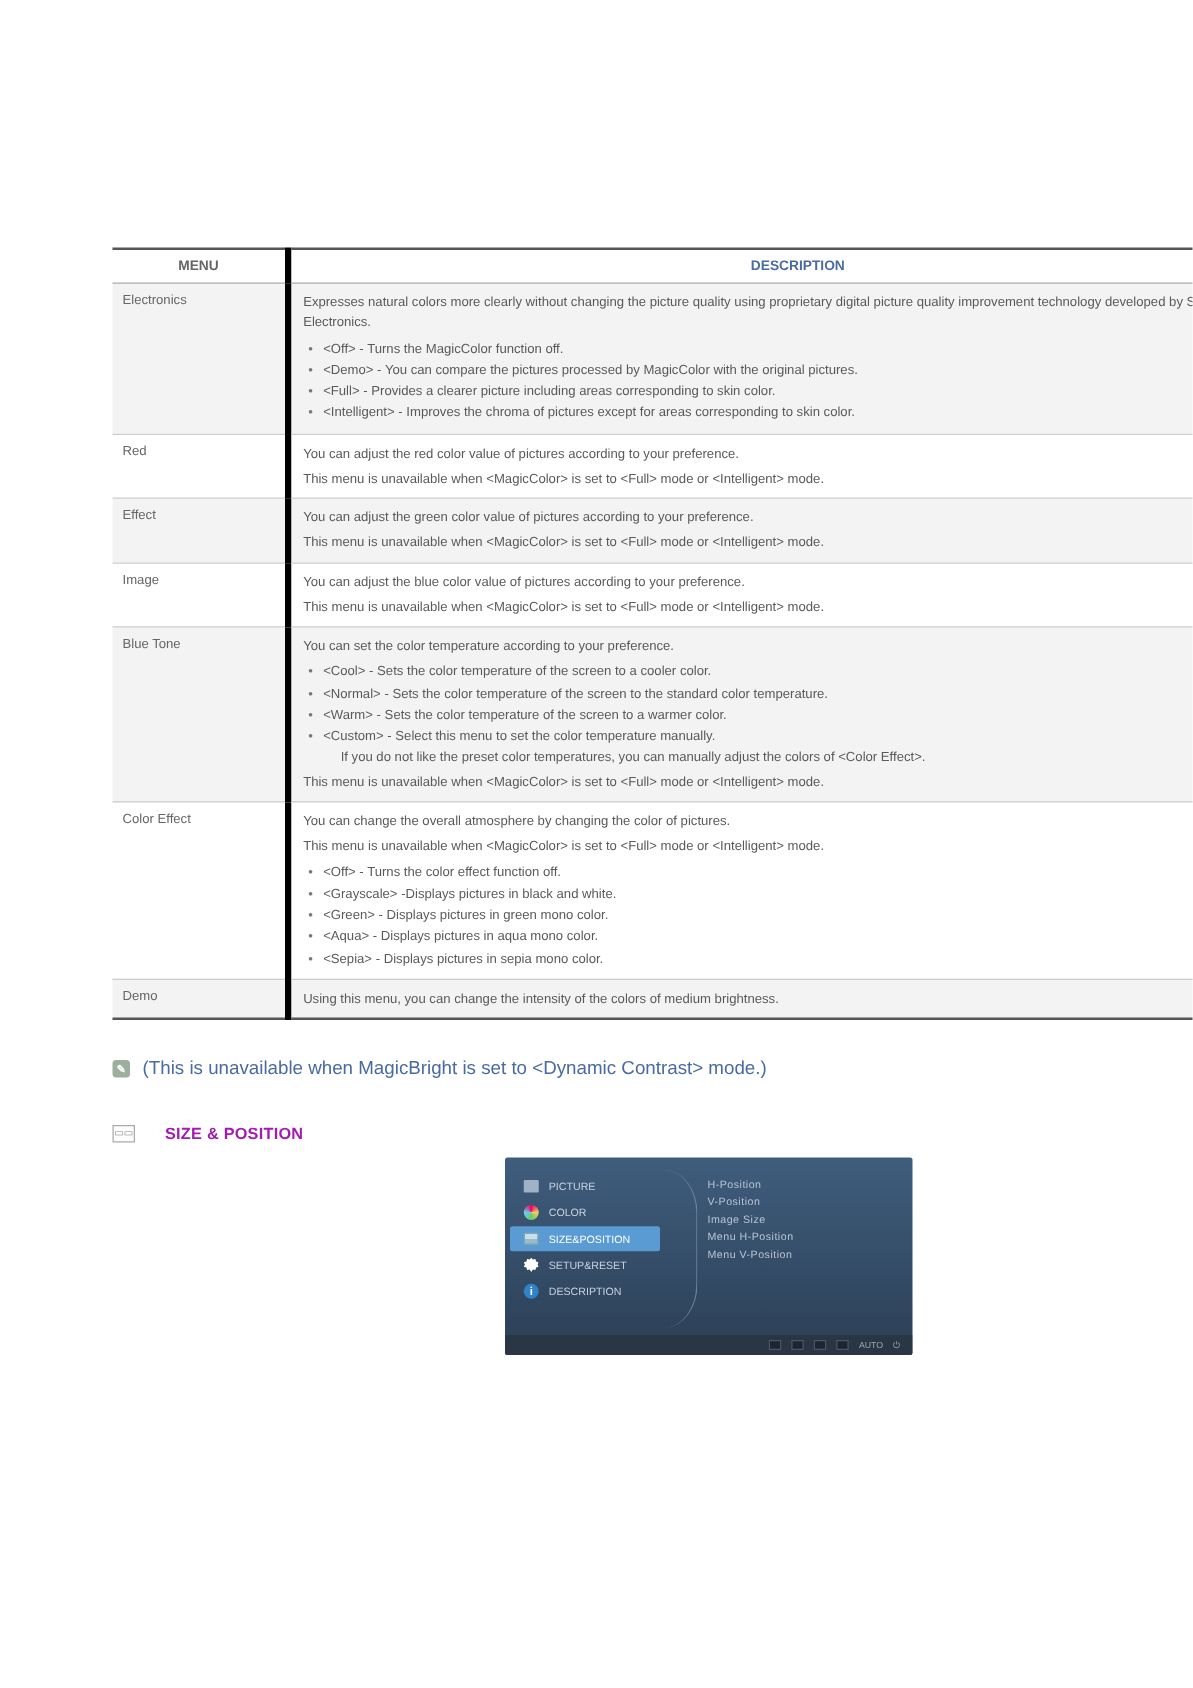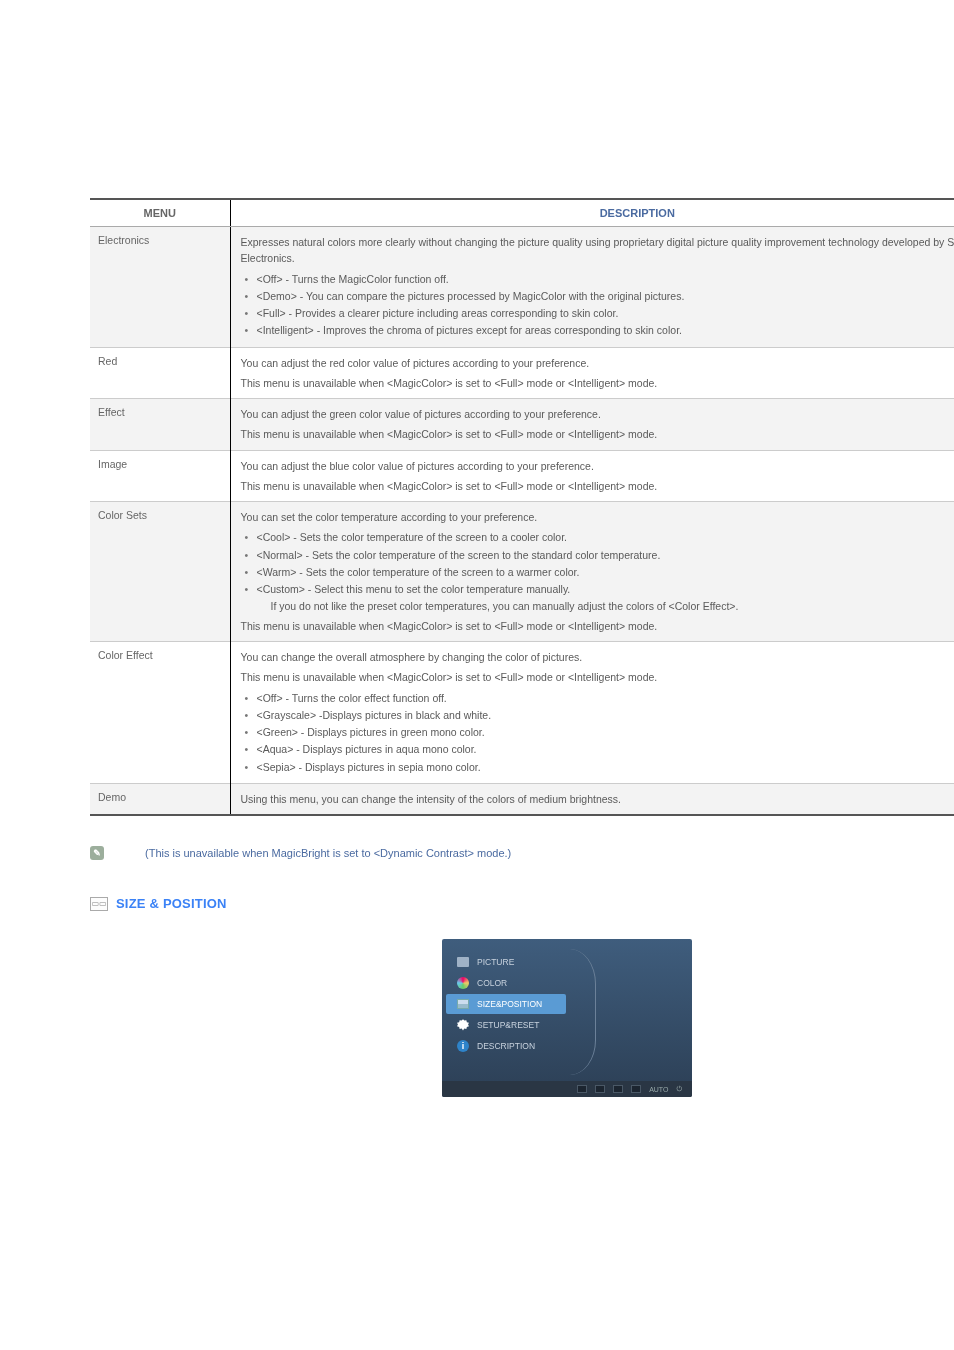--- a/index.html
+++ b/index.html
@@ -22,21 +22,21 @@
     color: #4a6aa0;
     font-weight: bold;
     font-size: 11px;
     text-align: center;
     padding: 7px 6px;
     border-bottom: 1px solid #aaa;
   }
   table.menu th:first-child,
   table.menu td.mlabel {
     width: 140px;
-    border-right: 1px solid #000000;
+    border-right: 5px solid #000000;
     vertical-align: top;
     padding: 7px 8px;
     color: #666;
     margin-left: 41px;
   }
   table.menu td.mdesc {
     padding: 7px 10px;
     line-height: 1.55;
     vertical-align: top;
   }
@@ -50,36 +50,35 @@
     color: #777;
   }
   .indent { padding-left: 14px; display: block; }
   .note-row { margin-top: 30px; display: flex; align-items: center; gap: 10px; }
   .note-icon {
     width: 14px; height: 14px; border-radius: 3px;
     background: #9cae9c; display: inline-flex;
     align-items: center; justify-content: center;
     color: #fff; font-size: 9px; font-weight: bold;
   }
-  .note-text { color: #4a6aa0; font-size: 11px; margin-left: 31px; }
+  .note-text { color: #4a6aa0; font-size: 15px; }
   .section-head { margin-top: 36px; display: flex; align-items: center; gap: 8px; }
   .section-icon {
     width: 18px; height: 14px; border: 1px solid #aaa;
     display: inline-flex; align-items: center; justify-content: center;
     color: #888; font-size: 8px; background: #fdfdfd;
   }
-  .section-title { font-weight: bold; font-size: 13px; color: #3b82f6; letter-spacing: 0.2px; }
+  .section-title { font-weight: bold; font-size: 13px; color: #a21caf; letter-spacing: 0.2px; margin-left: 16px; }
   .osd-wrap { display: flex; justify-content: center; margin-top: 12px; }
   .osd {
-    width: 250px; height: 158px;
+    width: 326px; height: 158px;
     background: linear-gradient(#3f5d7d,#2c3f55);
     border-radius: 2px; position: relative;
     display: flex; color: #dfe6ee; font-size: 8.5px;
     overflow: hidden;
-    margin-top: 16px;
   }
   .osd-left {
     width: 128px; padding: 12px 0 0 0;
     position: relative;
   }
   .osd-sep {
     position: absolute; left: 128px; top: 10px; bottom: 22px;
     width: 26px;
     border-top-right-radius: 60px 80px;
     border-bottom-right-radius: 60px 80px;
@@ -153,21 +152,21 @@
           </td>
         </tr>
         <tr>
           <td class="mlabel">Image</td>
           <td class="mdesc">
             <div>You can adjust the blue color value of pictures according to your preference.</div>
             <div style="margin-top: 4px;">This menu is unavailable when &lt;MagicColor&gt; is set to &lt;Full&gt; mode or &lt;Intelligent&gt; mode.</div>
           </td>
         </tr>
         <tr class="shade">
-          <td class="mlabel">Color Sets</td>
+          <td class="mlabel">Blue Tone</td>
           <td class="mdesc">
             <div>You can set the color temperature according to your preference.</div>
             <ul class="blist" style="margin-top: 4px;">
               <li>&lt;Cool&gt; - Sets the color temperature of the screen to a cooler color.</li>
               <li>&lt;Normal&gt; - Sets the color temperature of the screen to the standard color temperature.</li>
               <li>&lt;Warm&gt; - Sets the color temperature of the screen to a warmer color.</li>
               <li>&lt;Custom&gt; - Select this menu to set the color temperature manually.<span class="indent">If you do not like the preset color temperatures, you can manually adjust the colors of &lt;Color Effect&gt;.</span></li>
             </ul>
             <div style="margin-top: 4px;">This menu is unavailable when &lt;MagicColor&gt; is set to &lt;Full&gt; mode or &lt;Intelligent&gt; mode.</div>
           </td>
@@ -233,20 +232,27 @@
             <span>SETUP&amp;RESET</span>
           </div>
           <div class="osd-item">
             <span class="osd-ico">
               <span class="ico-info">i</span>
             </span>
             <span>DESCRIPTION</span>
           </div>
         </div>
     <div class="osd-sep"></div>
+    <div class="osd-right" id="osd-right">
+          <div class="osd-r-item">H-Position</div>
+          <div class="osd-r-item">V-Position</div>
+          <div class="osd-r-item">Image Size</div>
+          <div class="osd-r-item">Menu H-Position</div>
+          <div class="osd-r-item">Menu V-Position</div>
+        </div>
     <div class="osd-bottom">
       <span class="bsq"></span>
       <span class="bsq"></span>
       <span class="bsq"></span>
       <span class="bsq"></span>
       <span>AUTO</span>
       <span>⏻</span>
     </div>
   </div>
 </div>

